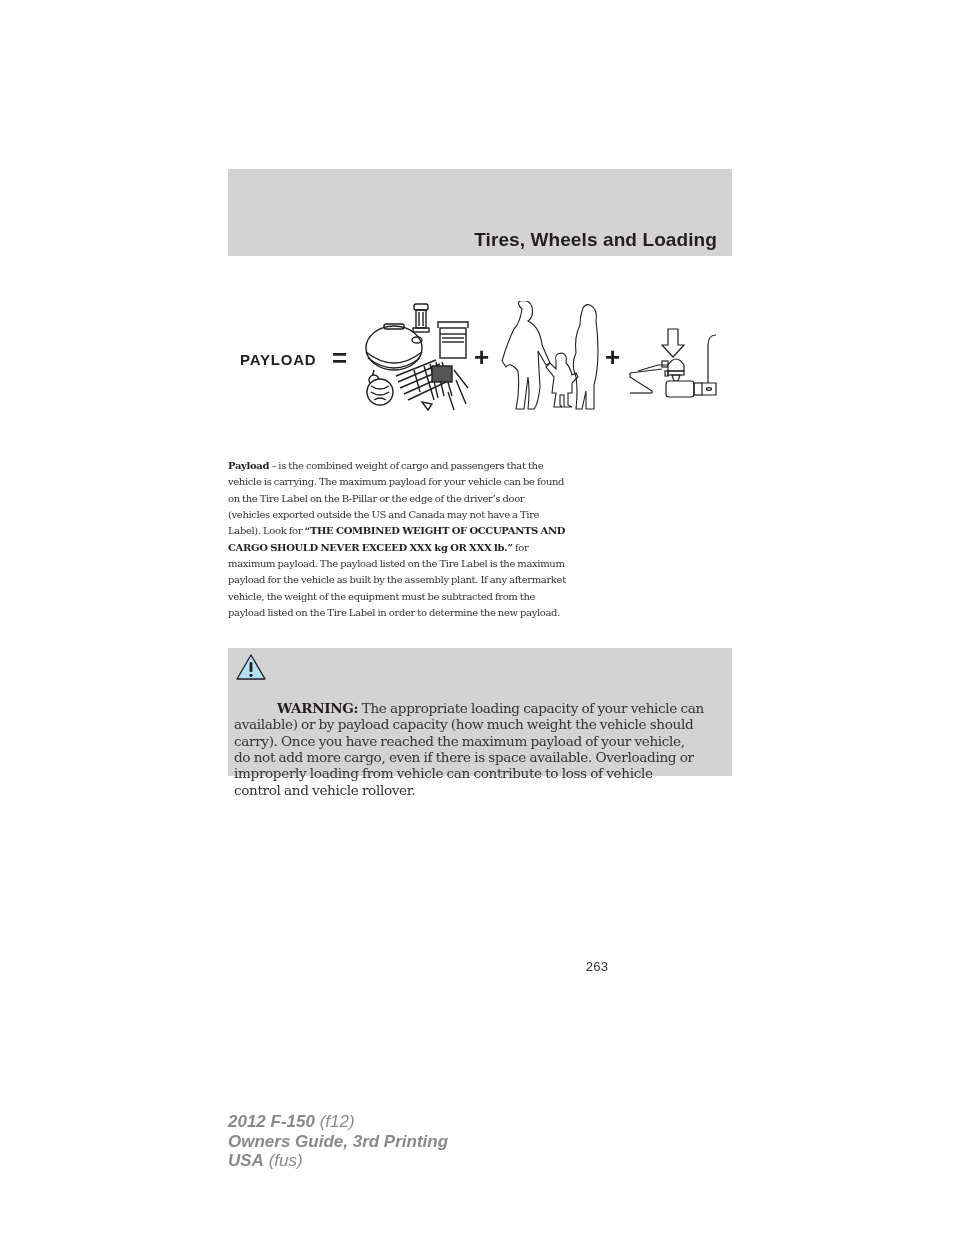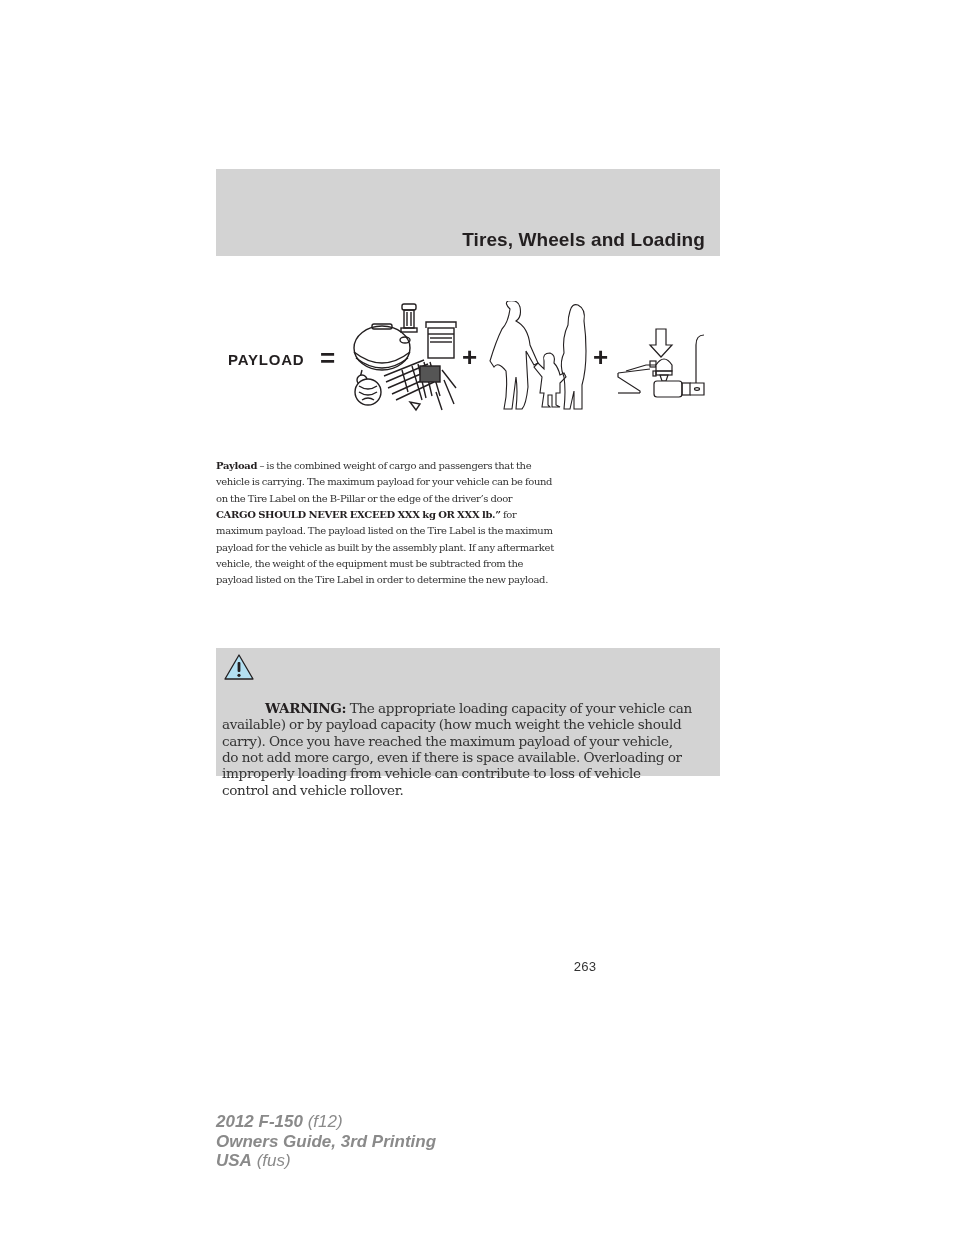--- a/index.html
+++ b/index.html
@@ -1,17 +1,17 @@
 <!DOCTYPE html>
 <html><head>
 <meta charset="utf-8">
 <style>
   html, body { margin: 0; padding: 0; background: #ffffff; }
   body { width: 954px; height: 1235px; position: relative; overflow: hidden; }
-  .page { position: absolute; left: 4px; top: 0; width: 830px; height: 1235px; }
+  .page { position: absolute; left: 16px; top: 0; width: 830px; height: 1235px; }
 
   .header-band {
     position: absolute; left: 212px; top: 169px; width: 504px; height: 87px;
     background: #d3d3d3;
   }
   .section-title {
     position: absolute; right: 15px; bottom: 5px;
     font-family: "Liberation Sans", sans-serif; font-weight: bold;
     font-size: 19px; color: #231f20; letter-spacing: 0.1px; white-space: nowrap;
   }
@@ -155,20 +155,22 @@
         <ellipse cx="81" cy="64" rx="2.5" ry="1.3"></ellipse>
         <path d="M88 10 Q80 10 80 20 L80 58"></path>
       </g>
     </svg>
   </div>
 
   <div class="body-text">
     <span class="line"><span class="b">Payload</span><span> – is the combined weight of cargo and passengers that the</span></span>
     <span class="line">vehicle is carrying. The maximum payload for your vehicle can be found</span>
     <span class="line">on the Tire Label on the B-Pillar or the edge of the driver’s door</span>
+    <span class="line">(vehicles exported outside the US and Canada may not have a Tire</span>
+    <span class="line"><span>Label). Look for </span><span class="b">“THE COMBINED WEIGHT OF OCCUPANTS AND</span></span>
     <span class="line"><span class="b">CARGO SHOULD NEVER EXCEED XXX kg OR XXX lb.”</span><span> for</span></span>
     <span class="line">maximum payload. The payload listed on the Tire Label is the maximum</span>
     <span class="line">payload for the vehicle as built by the assembly plant. If any aftermarket</span>
     <span class="line">vehicle, the weight of the equipment must be subtracted from the</span>
     <span class="line">payload listed on the Tire Label in order to determine the new payload.</span>
   </div>
 
   <div class="warning-box">
     <svg class="warning-icon" width="32" height="28" viewBox="0 0 32 28">
       <path d="M16 2 L30 26 L2 26 Z" fill="#b3e0f2" stroke="#231f20" stroke-width="1.3" stroke-linejoin="round"></path>

